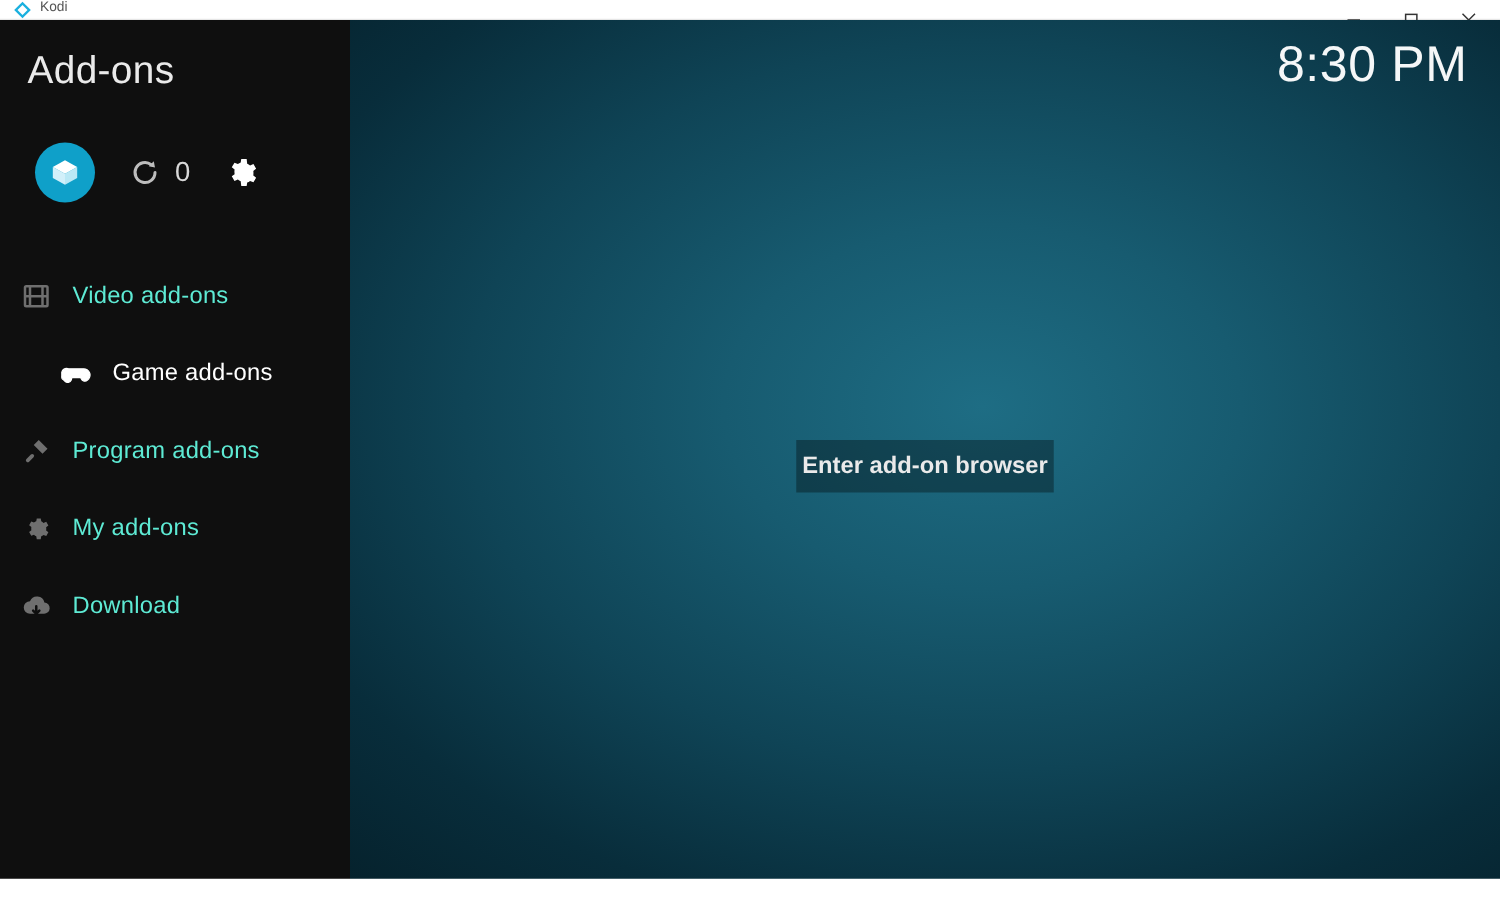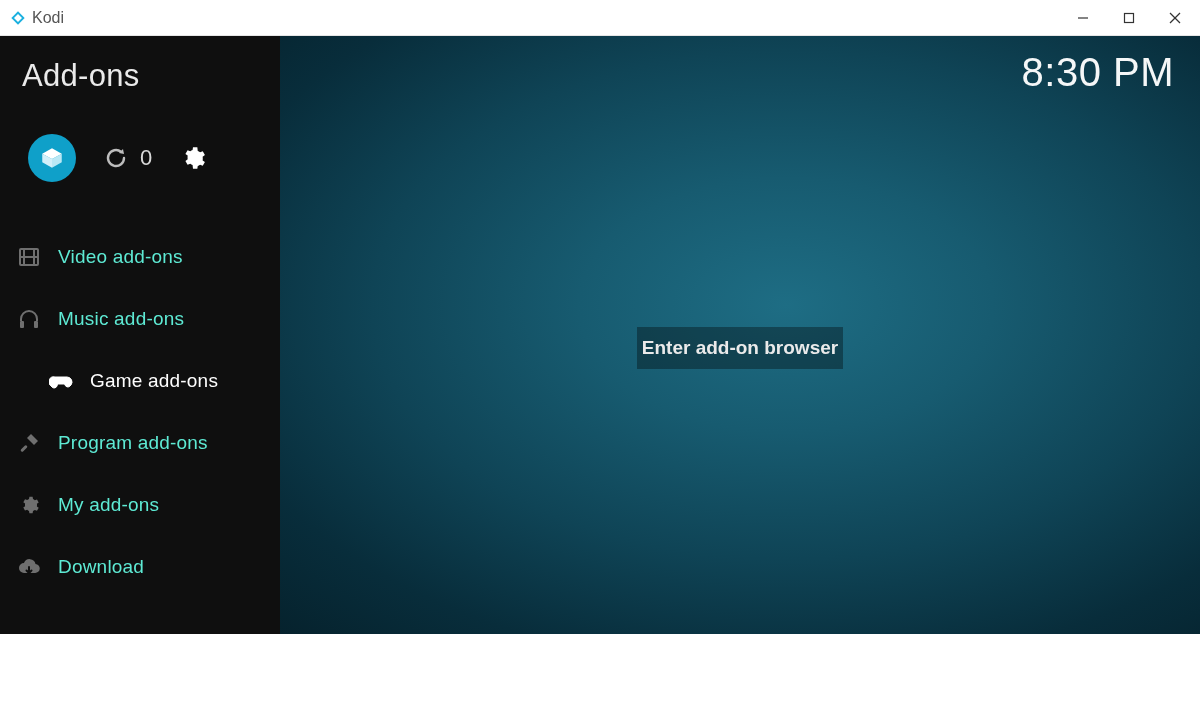--- a/index.html
+++ b/index.html
@@ -1,44 +1,44 @@
 <!DOCTYPE html>
 <html><head>
 <meta charset="utf-8">
 <style>
   * { box-sizing: border-box; margin: 0; padding: 0; }
   html, body { width: 1200px; height: 719px; overflow: hidden; font-family: "Segoe UI", Arial, sans-serif; }
   body { background: #fff; }
 
   
   .titlebar {
-    height: 36px;
-    display: flex;
-    align-items: center;
+    height: 16px;
+    display: flex;
+    align-items: flex-start;
     padding: 0 2px 0 10px;
     border-bottom: 1px solid #e6e6e6;
-    font-size: 16px;
+    font-size: 11px;
     color: #555;
     background: #fff;
   }
   .titlebar .app-icon { width: 16px; height: 16px; margin-right: 6px; }
   .titlebar .title    { flex: 0 0 auto; }
   .titlebar .spacer   { flex: 1 1 auto; }
   .win-btn {
     width: 46px; height: 32px;
     display: flex; align-items: center; justify-content: center;
     color: #333;
   }
   .win-btn svg { width: 12px; height: 12px; stroke: #333; }
 
   
   .app {
     position: relative;
     width: 1200px;
-    height: 598px; 
+    height: 687px; 
     display: flex;
     color: #eaeaea;
   }
 
   .sidebar {
     width: 280px;
     height: 100%;
     background: #0f0f0f;
     padding: 18px 0 0 0;
     position: relative;
@@ -226,28 +226,20 @@
 
     <nav class="nav">
       <div class="nav-item">
         <span class="nv-icon">
             <svg viewBox="0 0 24 24" style="color:#6f6f6f">
               <use href="#film-icon"></use>
             </svg>
           </span>
         <span>Video add-ons</span>
       </div>
-      <div class="nav-item">
-        <span class="nv-icon">
-            <svg viewBox="0 0 24 24" style="color:#6f6f6f">
-              <use href="#headphones-icon"></use>
-            </svg>
-          </span>
-        <span>Music add-ons</span>
-      </div>
       <div class="nav-item active">
         <span class="nv-icon">
             <svg viewBox="0 0 24 24" style="color:#fff">
               <use href="#gamepad-icon"></use>
             </svg>
           </span>
         <span>Game add-ons</span>
       </div>
       <div class="nav-item">
         <span class="nv-icon">

